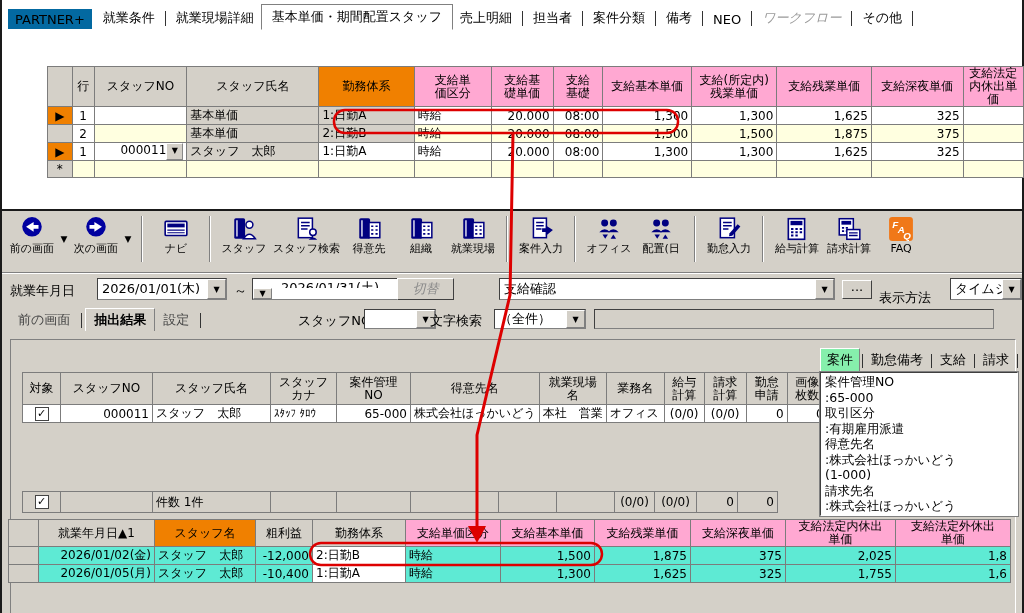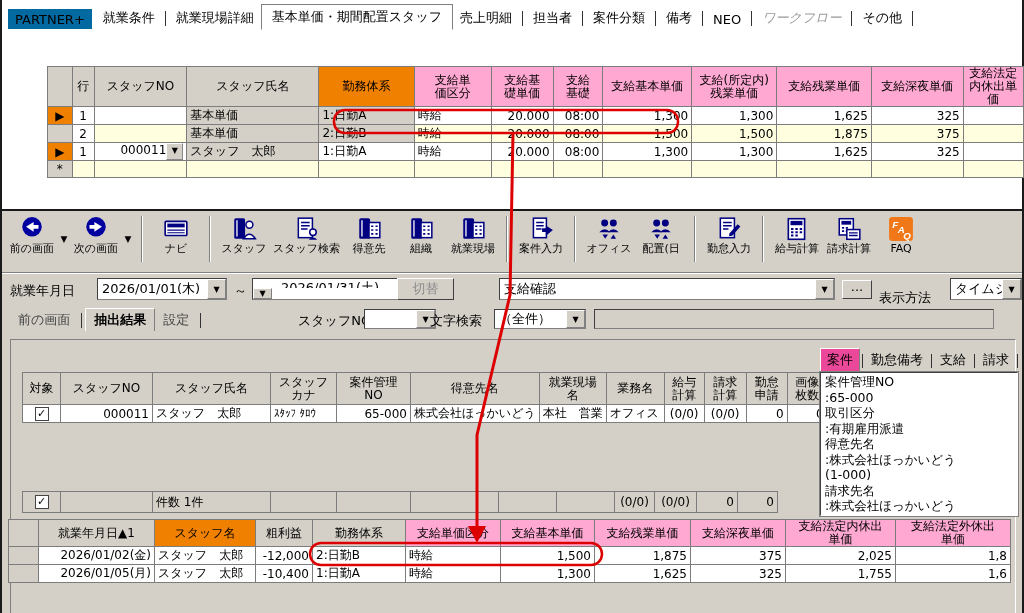--- a/index.html
+++ b/index.html
@@ -31,21 +31,21 @@
         font-size:12px;font-weight:normal;height:17px;box-sizing:border-box;}
   th{text-align:center;}
   .pre{white-space:pre-line;line-height:13px;}
   .num{text-align:right;}
   .ctr{text-align:center;}
   .hgray{background:#d4d0c8;}
   .horange{background:#f08000;}
   .hpink{background:#ffa8d2;}
   .ylw{background:#ffffe0;}
   .wht{background:#fff;}
-  .cyan{background:#ffffff;margin-top:36px;}
+  .cyan{background:#5eead4;margin-top:36px;}
   .selcell{background:#d4d0c8;text-align:center;padding:0;}
   .selon{background:#f08000;text-align:center;padding:0;}
   .sat{color:#0000ee;}
   .sun{color:#ee0000;}
   .cellcombo{float:right;width:15px;height:15px;background:#d4d0c8;border:1px solid #888;
              border-top-color:#fff;border-left-color:#fff;font-size:8px;text-align:center;line-height:14px;}
   
   .toolbar{left:4px;top:3px;right:4px;height:56px;display:flex;align-items:flex-start;}
   .tbtn{display:flex;flex-direction:column;align-items:center;padding:2px 3px;min-width:46px;
         font-size:11px;line-height:13px;}
@@ -67,21 +67,21 @@
   .rtabs{display:flex;align-items:flex-end;font-size:13px;}
   .rtab{padding:2px 8px;color:#444;}
   .rtab.active{font-weight:bold;color:#000;border:1px solid #808080;border-bottom:none;background:#d4d0c8;
                border-top-color:#fff;border-left-color:#fff;}
   .frame{border:1px solid #808080;border-bottom-color:#fff;border-right-color:#fff;}
   .chk{display:inline-block;width:12px;height:12px;background:#fff;border:1px solid #444;
        font-size:11px;line-height:11px;text-align:center;vertical-align:middle;}
   
   .stabs{display:flex;align-items:flex-end;font-size:13px;}
   .stab{padding:2px 6px;}
-  .stab.active{background:#ec4899;border:1px solid #808080;border-bottom:none;border-top-color:#fff;border-left-color:#fff;text-align:center;}
+  .stab.active{background:#86efac;border:1px solid #808080;border-bottom:none;border-top-color:#fff;border-left-color:#fff;text-align:center;}
   .sbar{width:1px;height:14px;background:#333;margin:0 2px 3px 2px;}
   .sidebox{background:#fff;border:1px solid #404040;border-bottom-color:#fff;border-right-color:#fff;
            outline:1px solid #808080;font-size:12.5px;line-height:15.5px;padding:1px 4px;
            white-space:pre-line;overflow:hidden;}
   #annot{pointer-events:none;z-index:50;left:0;top:0;}
 </style>
 </head>
 <body>
 
 <div id="top-win" class="abs">
@@ -360,21 +360,21 @@
   <span class="abs lbl" style="left:8px;top:71px;">就業年月日</span>
   <div class="abs combo" style="left:95px;top:67px;width:130px;">
     <span class="cv">2026/01/01(木)</span>
       <span class="cb">▼</span>
   </div>
   <span class="abs lbl" style="left:232px;top:71px;">～</span>
   <div class="abs combo" style="left:250px;top:67px;width:156px;flex-direction:column;">
     <span class="cv">2026/01/31(土)</span>
       <span class="cb">▼</span>
   </div>
-  <div class="abs pushbtn" style="left:395px;top:67px;width:57px;color:#8a8a8a;">切替</div>
+  <div class="abs pushbtn" style="left:395px;top:67px;width:57px;color:#8a8a8a;font-style:italic;">切替</div>
   <div class="abs combo" style="left:497px;top:67px;width:336px;">
     <span class="cv">支給確認</span>
       <span class="cb">▼</span>
   </div>
   <div class="abs pushbtn" style="left:840px;top:69px;width:30px;height:19px;line-height:12px;">...</div>
   <span class="abs lbl" style="left:877px;top:78px;">表示方法</span>
   <div class="abs combo" style="left:948px;top:67px;width:72px;">
     <span class="cv">タイムシート</span>
       <span class="cb">▼</span>
   </div>

